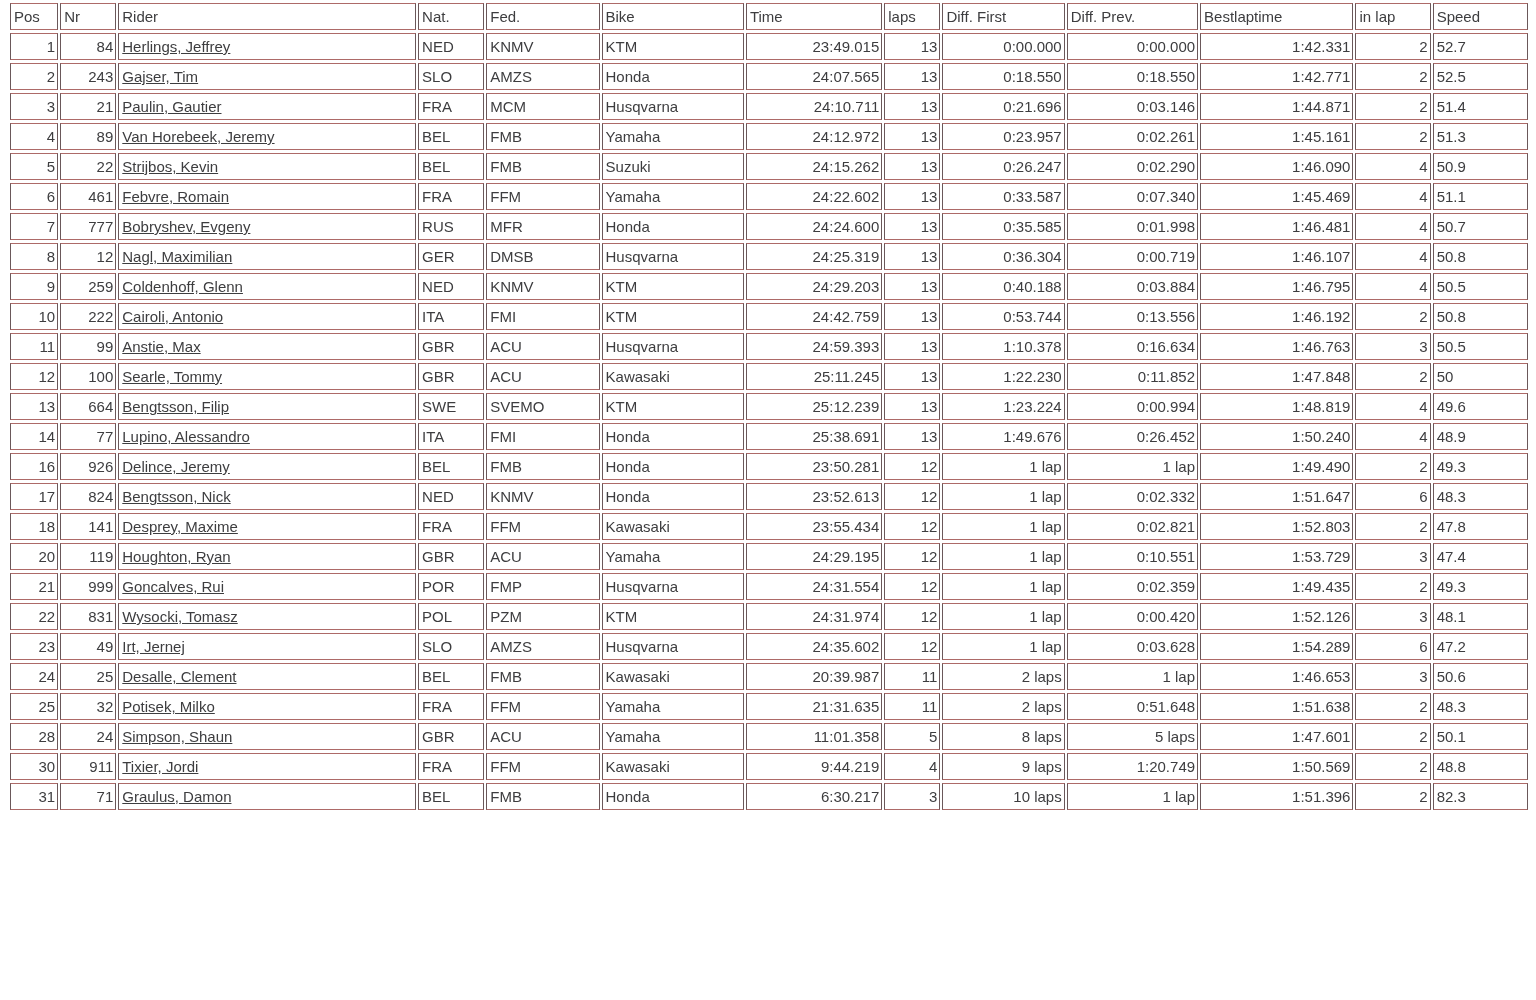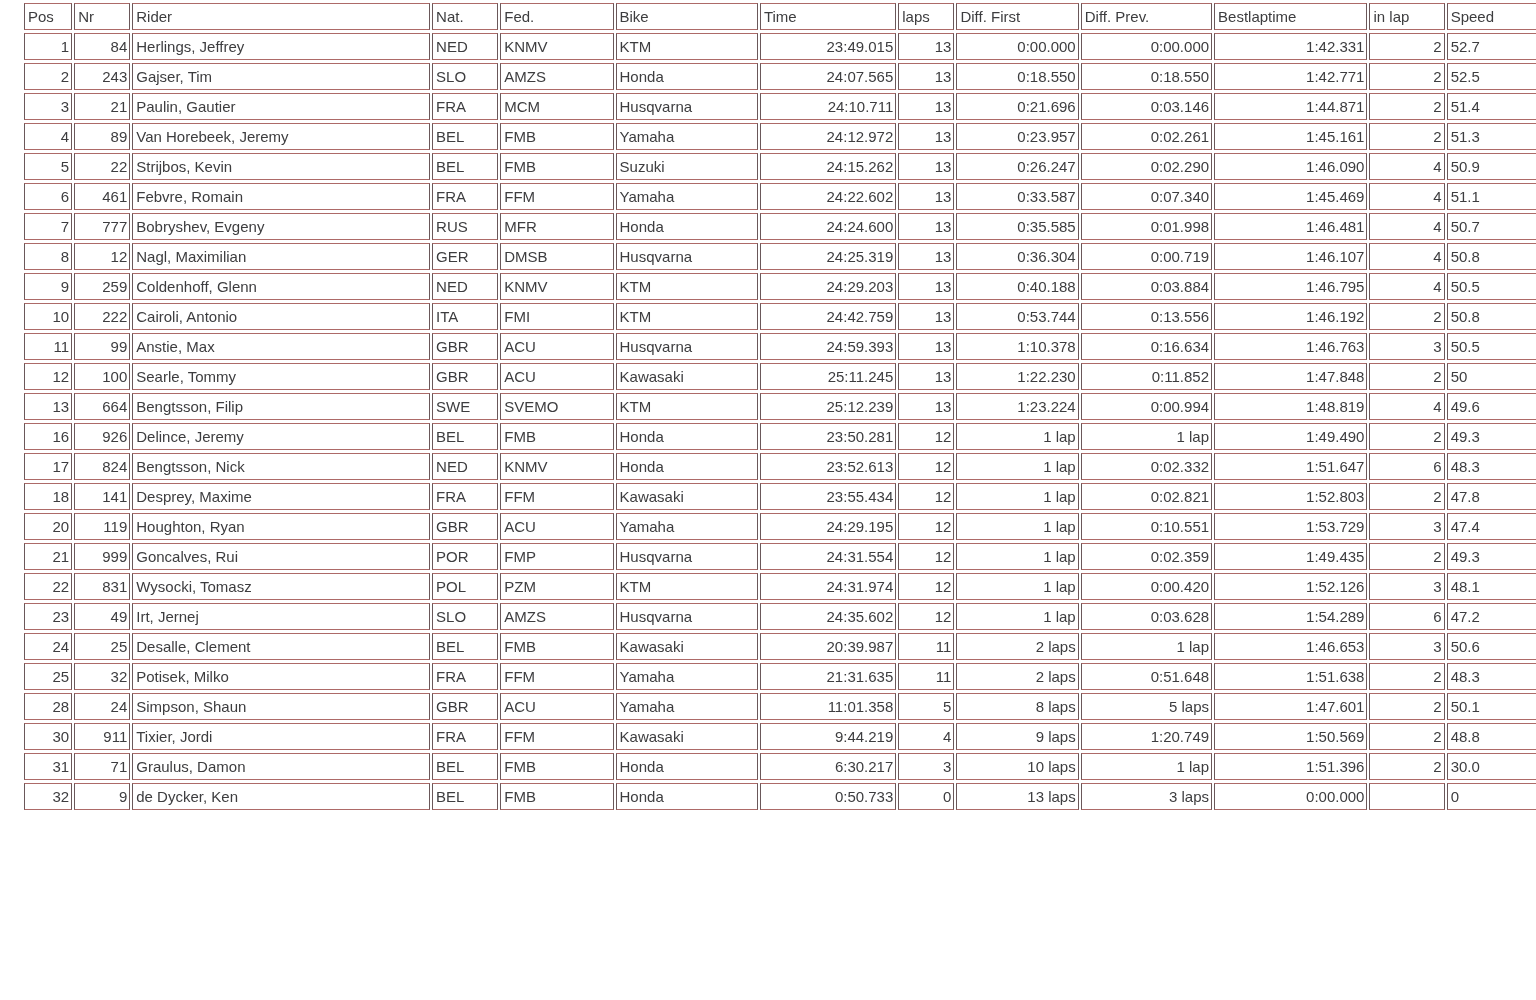--- a/index.html
+++ b/index.html
@@ -13,21 +13,21 @@
     padding:0;
     background:var(--bg);
     font-family:"Liberation Sans", sans-serif;
   }
   .page{
     width:1536px;
     height:812px;
     overflow:hidden;
     background:var(--bg);
     box-sizing:border-box;
-    padding:0 22px;
+    padding:0 8px;
   }
   table.results{
     border-collapse:separate;
     border-spacing:2px 3px;
     table-layout:fixed;
     width:1522px;
   }
   th,td{
     box-sizing:border-box;
     height:27px;
@@ -43,20 +43,21 @@
     white-space:nowrap;
     overflow:hidden;
     font-weight:normal;
     text-align:left;
   }
   th{vertical-align:middle;}
   td.right,th.right-data{text-align:right;}
   td.right{padding-right:2px;}
   a.rider{
     color:inherit;
+    text-decoration:underline;
     cursor:pointer;
   }
 </style>
 </head>
 <body>
 
 <div class="page">
   <table class="results">
     <colgroup id="colgroup">
         <col style="width: 48px;">
@@ -280,20 +281,35 @@
           <td>KTM</td>
           <td class="right">25:12.239</td>
           <td class="right">13</td>
           <td class="right">1:23.224</td>
           <td class="right">0:00.994</td>
           <td class="right">1:48.819</td>
           <td class="right">4</td>
           <td>49.6</td>
         </tr>
         <tr>
+          <td class="right">14</td>
+          <td class="right">77</td>
+          <td><a class="rider">Lupino, Alessandro</a></td>
+          <td>ITA</td>
+          <td>FMI</td>
+          <td>Honda</td>
+          <td class="right">25:38.691</td>
+          <td class="right">13</td>
+          <td class="right">1:49.676</td>
+          <td class="right">0:26.452</td>
+          <td class="right">1:50.240</td>
+          <td class="right">4</td>
+          <td>48.9</td>
+        </tr>
+        <tr>
           <td class="right">16</td>
           <td class="right">926</td>
           <td><a class="rider">Delince, Jeremy</a></td>
           <td>BEL</td>
           <td>FMB</td>
           <td>Honda</td>
           <td class="right">23:50.281</td>
           <td class="right">12</td>
           <td class="right">1 lap</td>
           <td class="right">1 lap</td>
@@ -457,21 +473,21 @@
           <td><a class="rider">Graulus, Damon</a></td>
           <td>BEL</td>
           <td>FMB</td>
           <td>Honda</td>
           <td class="right">6:30.217</td>
           <td class="right">3</td>
           <td class="right">10 laps</td>
           <td class="right">1 lap</td>
           <td class="right">1:51.396</td>
           <td class="right">2</td>
-          <td>30.0</td>
+          <td>82.3</td>
         </tr>
         <tr>
           <td class="right">32</td>
           <td class="right">9</td>
           <td><a class="rider">de Dycker, Ken</a></td>
           <td>BEL</td>
           <td>FMB</td>
           <td>Honda</td>
           <td class="right">0:50.733</td>
           <td class="right">0</td>

